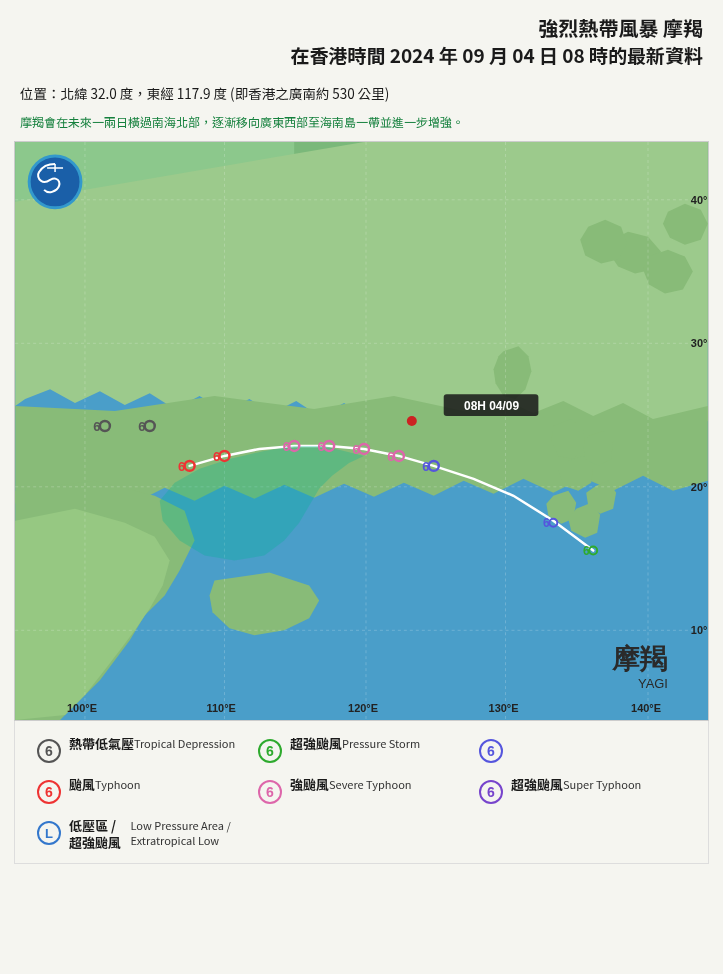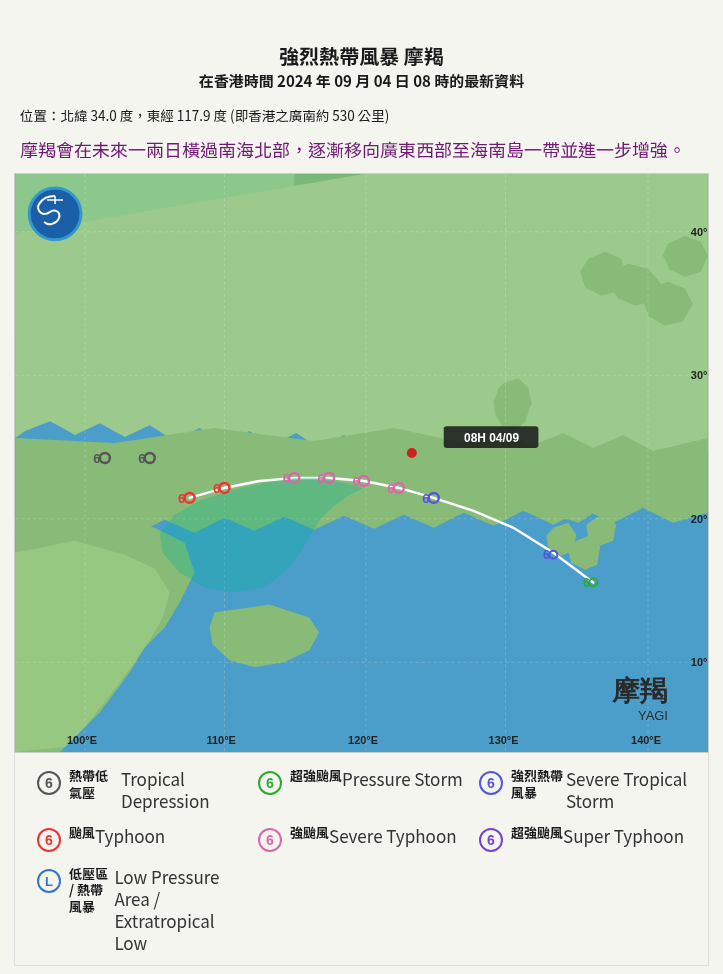--- a/index.html
+++ b/index.html
@@ -7,35 +7,34 @@
       width: 723px;
       min-height: 974px;
       background: #f5f5f0;
       font-family: "Microsoft JhengHei", "PingFang TC", "Noto Sans TC", sans-serif;
       display: flex;
       flex-direction: column;
       align-items: center;
     }
 
     .header {
-      text-align: center;
+      text-align: right;
       padding: 14px 20px 8px;
       width: 100%;
-      margin-top: 28px;
     }
 
     .title-main {
       font-size: 20px;
       font-weight: bold;
       color: #1a1a1a;
       line-height: 1.4;
     }
 
     .title-sub {
-      font-size: 15px;
+      font-size: 19px;
       font-weight: bold;
       color: #1a1a1a;
       line-height: 1.4;
     }
 
     .info-block {
       width: 100%;
       padding: 6px 20px 2px;
     }
 
@@ -44,22 +43,22 @@
       color: #1a1a1a;
       line-height: 1.6;
     }
 
     .description-block {
       width: 100%;
       padding: 6px 20px 10px;
     }
 
     .description-text {
-      font-size: 18px;
-      color: #701a75;
+      font-size: 12px;
+      color: #15803d;
       line-height: 1.6;
     }
 
     .map-container {
       width: 695px;
       height: 580px;
       position: relative;
       background: #4a9ec9;
       overflow: hidden;
       border: 1px solid #ccc;
@@ -108,35 +107,35 @@
     }
 
     .legend-zh {
       font-size: 13px;
       font-weight: bold;
       color: #1a1a1a;
       line-height: 1.3;
     }
 
     .legend-en {
-      font-size: 17px;
+      font-size: 11px;
       color: #333;
       line-height: 1.3;
     }
   </style>
 </head>
 <body>
 
 <div class="header">
   <div class="title-main">強烈熱帶風暴 摩羯</div>
   <div class="title-sub">在香港時間 2024 年 09 月 04 日 08 時的最新資料</div>
 </div>
 
 <div class="info-block">
-  <div class="info-line">位置：北緯 34.0 度，東經 117.9 度 (即香港之廣南約 530 公里)</div>
+  <div class="info-line">位置：北緯 32.0 度，東經 117.9 度 (即香港之廣南約 530 公里)</div>
 </div>
 
 <div class="description-block">
   <div class="description-text">摩羯會在未來一兩日橫過南海北部，逐漸移向廣東西部至海南島一帶並進一步增強。</div>
 </div>
 
 <div class="map-container">
 
   <svg class="map-svg" viewBox="0 0 695 580" xmlns="http://www.w3.org/2000/svg">
 
@@ -285,24 +284,20 @@
       <span class="legend-zh">超強颱風</span>
       <span class="legend-en">Pressure Storm</span>
     </div>
   </div>
 
   <div class="legend-item">
     <svg class="legend-icon" viewBox="0 0 28 28">
       <circle cx="14" cy="14" r="11" fill="none" stroke="#5555dd" stroke-width="2"></circle>
       <text x="14" y="19" fill="#5555dd" font-size="14" font-weight="bold" font-family="sans-serif" text-anchor="middle">6</text>
     </svg>
-    <div class="legend-text">
-      <span class="legend-zh">強烈熱帶風暴</span>
-      <span class="legend-en">Severe Tropical Storm</span>
-    </div>
   </div>
 
   <div class="legend-item">
     <svg class="legend-icon" viewBox="0 0 28 28">
       <circle cx="14" cy="14" r="11" fill="none" stroke="#ee3333" stroke-width="2"></circle>
       <text x="14" y="19" fill="#ee3333" font-size="14" font-weight="bold" font-family="sans-serif" text-anchor="middle">6</text>
     </svg>
     <div class="legend-text">
       <span class="legend-zh">颱風</span>
       <span class="legend-en">Typhoon</span>
@@ -330,20 +325,20 @@
       <span class="legend-en">Super Typhoon</span>
     </div>
   </div>
 
   <div class="legend-item">
     <svg class="legend-icon" viewBox="0 0 28 28">
       <circle cx="14" cy="14" r="11" fill="none" stroke="#3377cc" stroke-width="2"></circle>
       <text x="14" y="19" fill="#3377cc" font-size="13" font-weight="bold" font-family="sans-serif" text-anchor="middle">L</text>
     </svg>
     <div class="legend-text">
-      <span class="legend-zh">低壓區 / 熱帶風暴</span>
+      <span class="legend-zh">低壓區 / 超強颱風</span>
       <span class="legend-en">Low Pressure Area / Extratropical Low</span>
     </div>
   </div>
 
 
   <div class="legend-item"></div>
 </div>
 
 </body></html>

